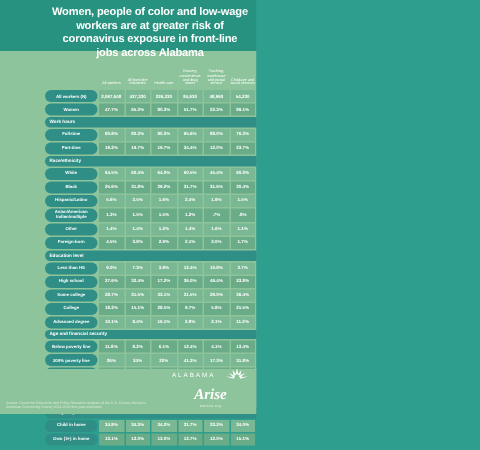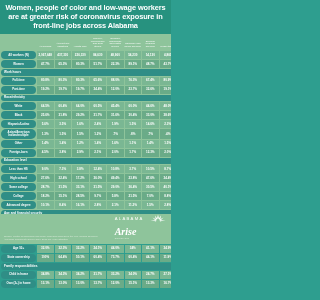--- a/index.html
+++ b/index.html
@@ -2,23 +2,24 @@
 <html><head>
 <meta charset="utf-8">
 <style>
   html,body{margin:0;padding:0;}
   body{
     width:171px;height:300px;overflow:hidden;
     font-family:"Liberation Sans", sans-serif;
     background:#2e9e8f;
   }
   #sheet{
-    position:relative;width:171px;height:244px;
+    position:relative;width:171px;height:276px;
     background:linear-gradient(180deg,#27927f 0%,#27927f 34px,#8ec49b 34px,#8ec49b 100%);
     box-sizing:border-box;
+    padding-left:29px;
   }
   .title{
     padding:3px 5px 0 5px;
     color:#ffffff;
     font-weight:bold;
     font-size:7.4px;
     line-height:9.1px;
     text-align:center;
     letter-spacing:-0.1px;
   }
@@ -82,21 +83,21 @@
     background:#8ec49b;
   }
   .source{
     position:absolute;left:4px;bottom:3px;width:100px;
     color:#d9ead9;
     font-size:2.4px;
     line-height:3px;
   }
   .logo{
     position:absolute;right:5px;bottom:4px;
-    color:#ffffff;
+    text-align:center;color:#ffffff;
   }
   .logo .alabama{
     font-size:4.2px;letter-spacing:1.3px;color:#ffffff;
     font-weight:normal;display:inline-block;vertical-align:middle;
   }
   .logo .burst{display:inline-block;vertical-align:middle;margin-left:2px;}
   .logo .arise{
     font-size:10px;line-height:10px;color:#ffffff;font-weight:bold;
     font-style:italic;font-family:"Liberation Serif", serif;
   }

